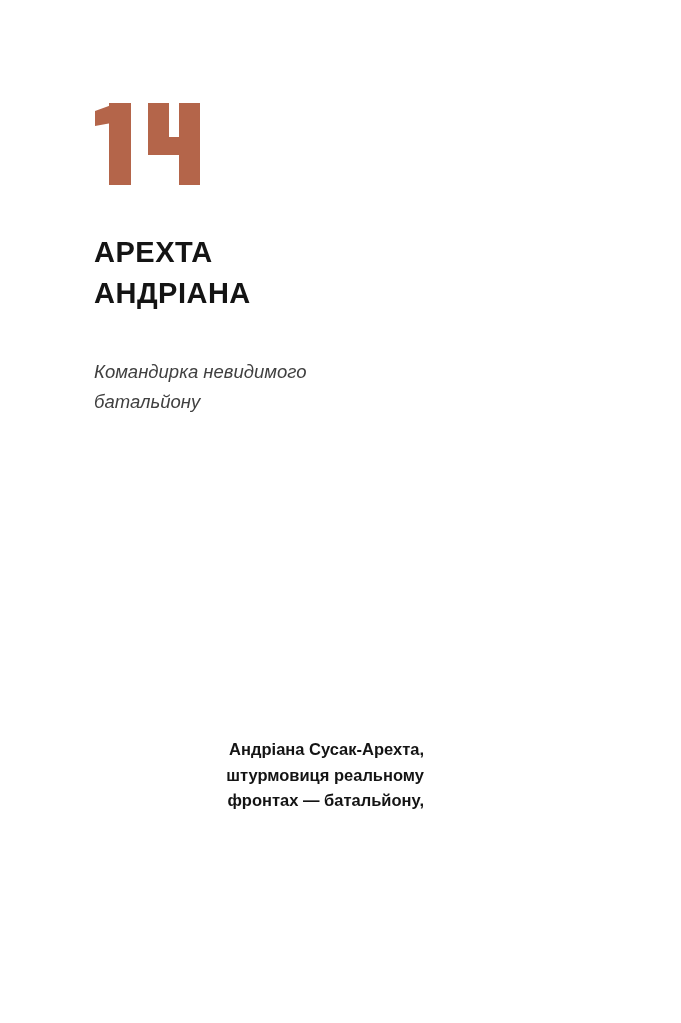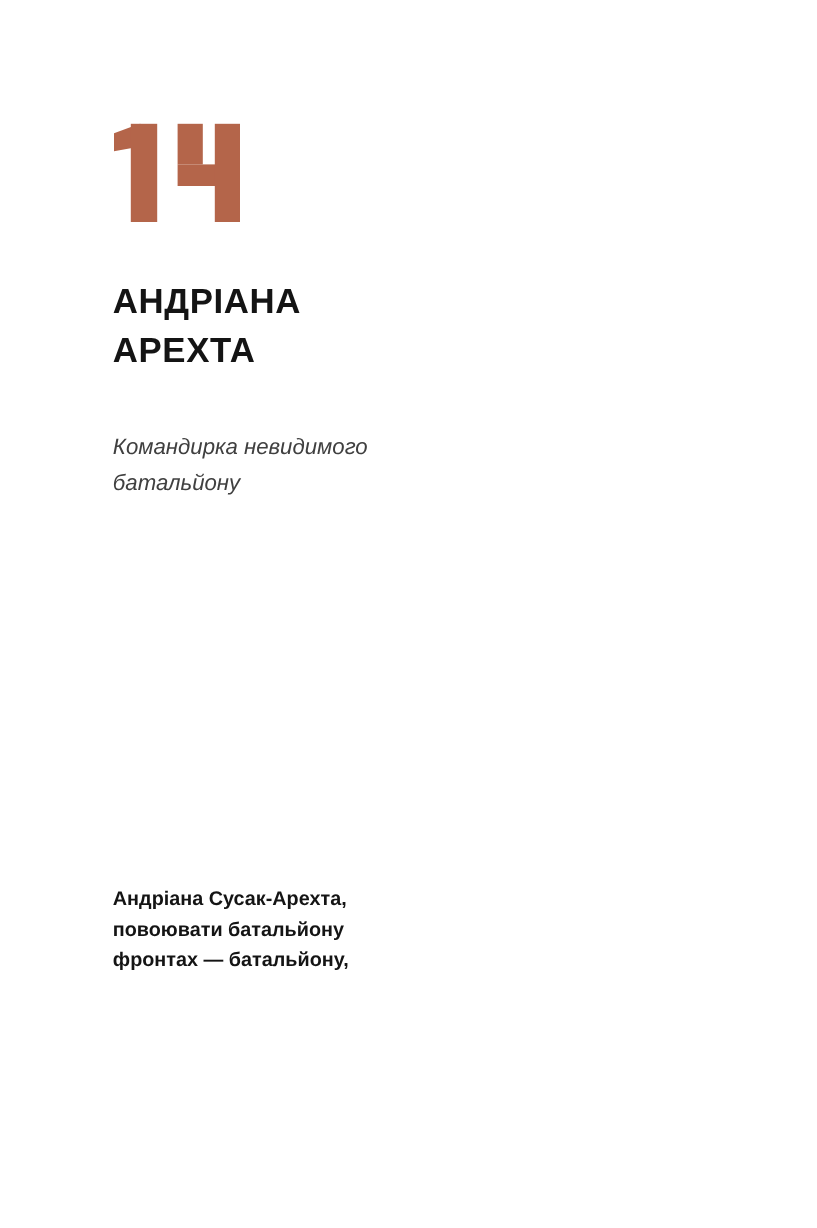--- a/index.html
+++ b/index.html
@@ -70,20 +70,21 @@
   
   .description {
     position: absolute;
     left: 94px;
     top: 737px;
     width: 330px;
     font-size: 16.5px;
     line-height: 25.5px;
     font-weight: bold;
     color: #141414;
+    text-align: right;
   }
   .description .line {
     display: block;
     white-space: pre-wrap;
   }
 </style>
 </head>
 <body>
 
 <div class="page">
@@ -96,28 +97,28 @@
         <rect x="14" y="0" width="22" height="82"></rect>
 
         <rect x="53" y="0" width="21" height="34"></rect>
         <rect x="53" y="34" width="52" height="18"></rect>
         <rect x="84" y="0" width="21" height="82"></rect>
       </g>
     </svg>
   </div>
 
   <div class="author-name">
+    <span class="line">АРЕХТА</span>
     <span class="line">АНДРІАНА</span>
-    <span class="line">АРЕХТА</span>
   </div>
 
   <div class="subtitle">
     <span class="line">Командирка невидимого</span>
     <span class="line">батальйону</span>
   </div>
 
   <div class="description">
     <span class="line">Андріана Сусак-Арехта,</span>
-    <span class="line">повоювати батальйону</span>
+    <span class="line">штурмовиця реальному</span>
     <span class="line">фронтах — батальйону,</span>
   </div>
 
 </div>
 
 </body></html>

